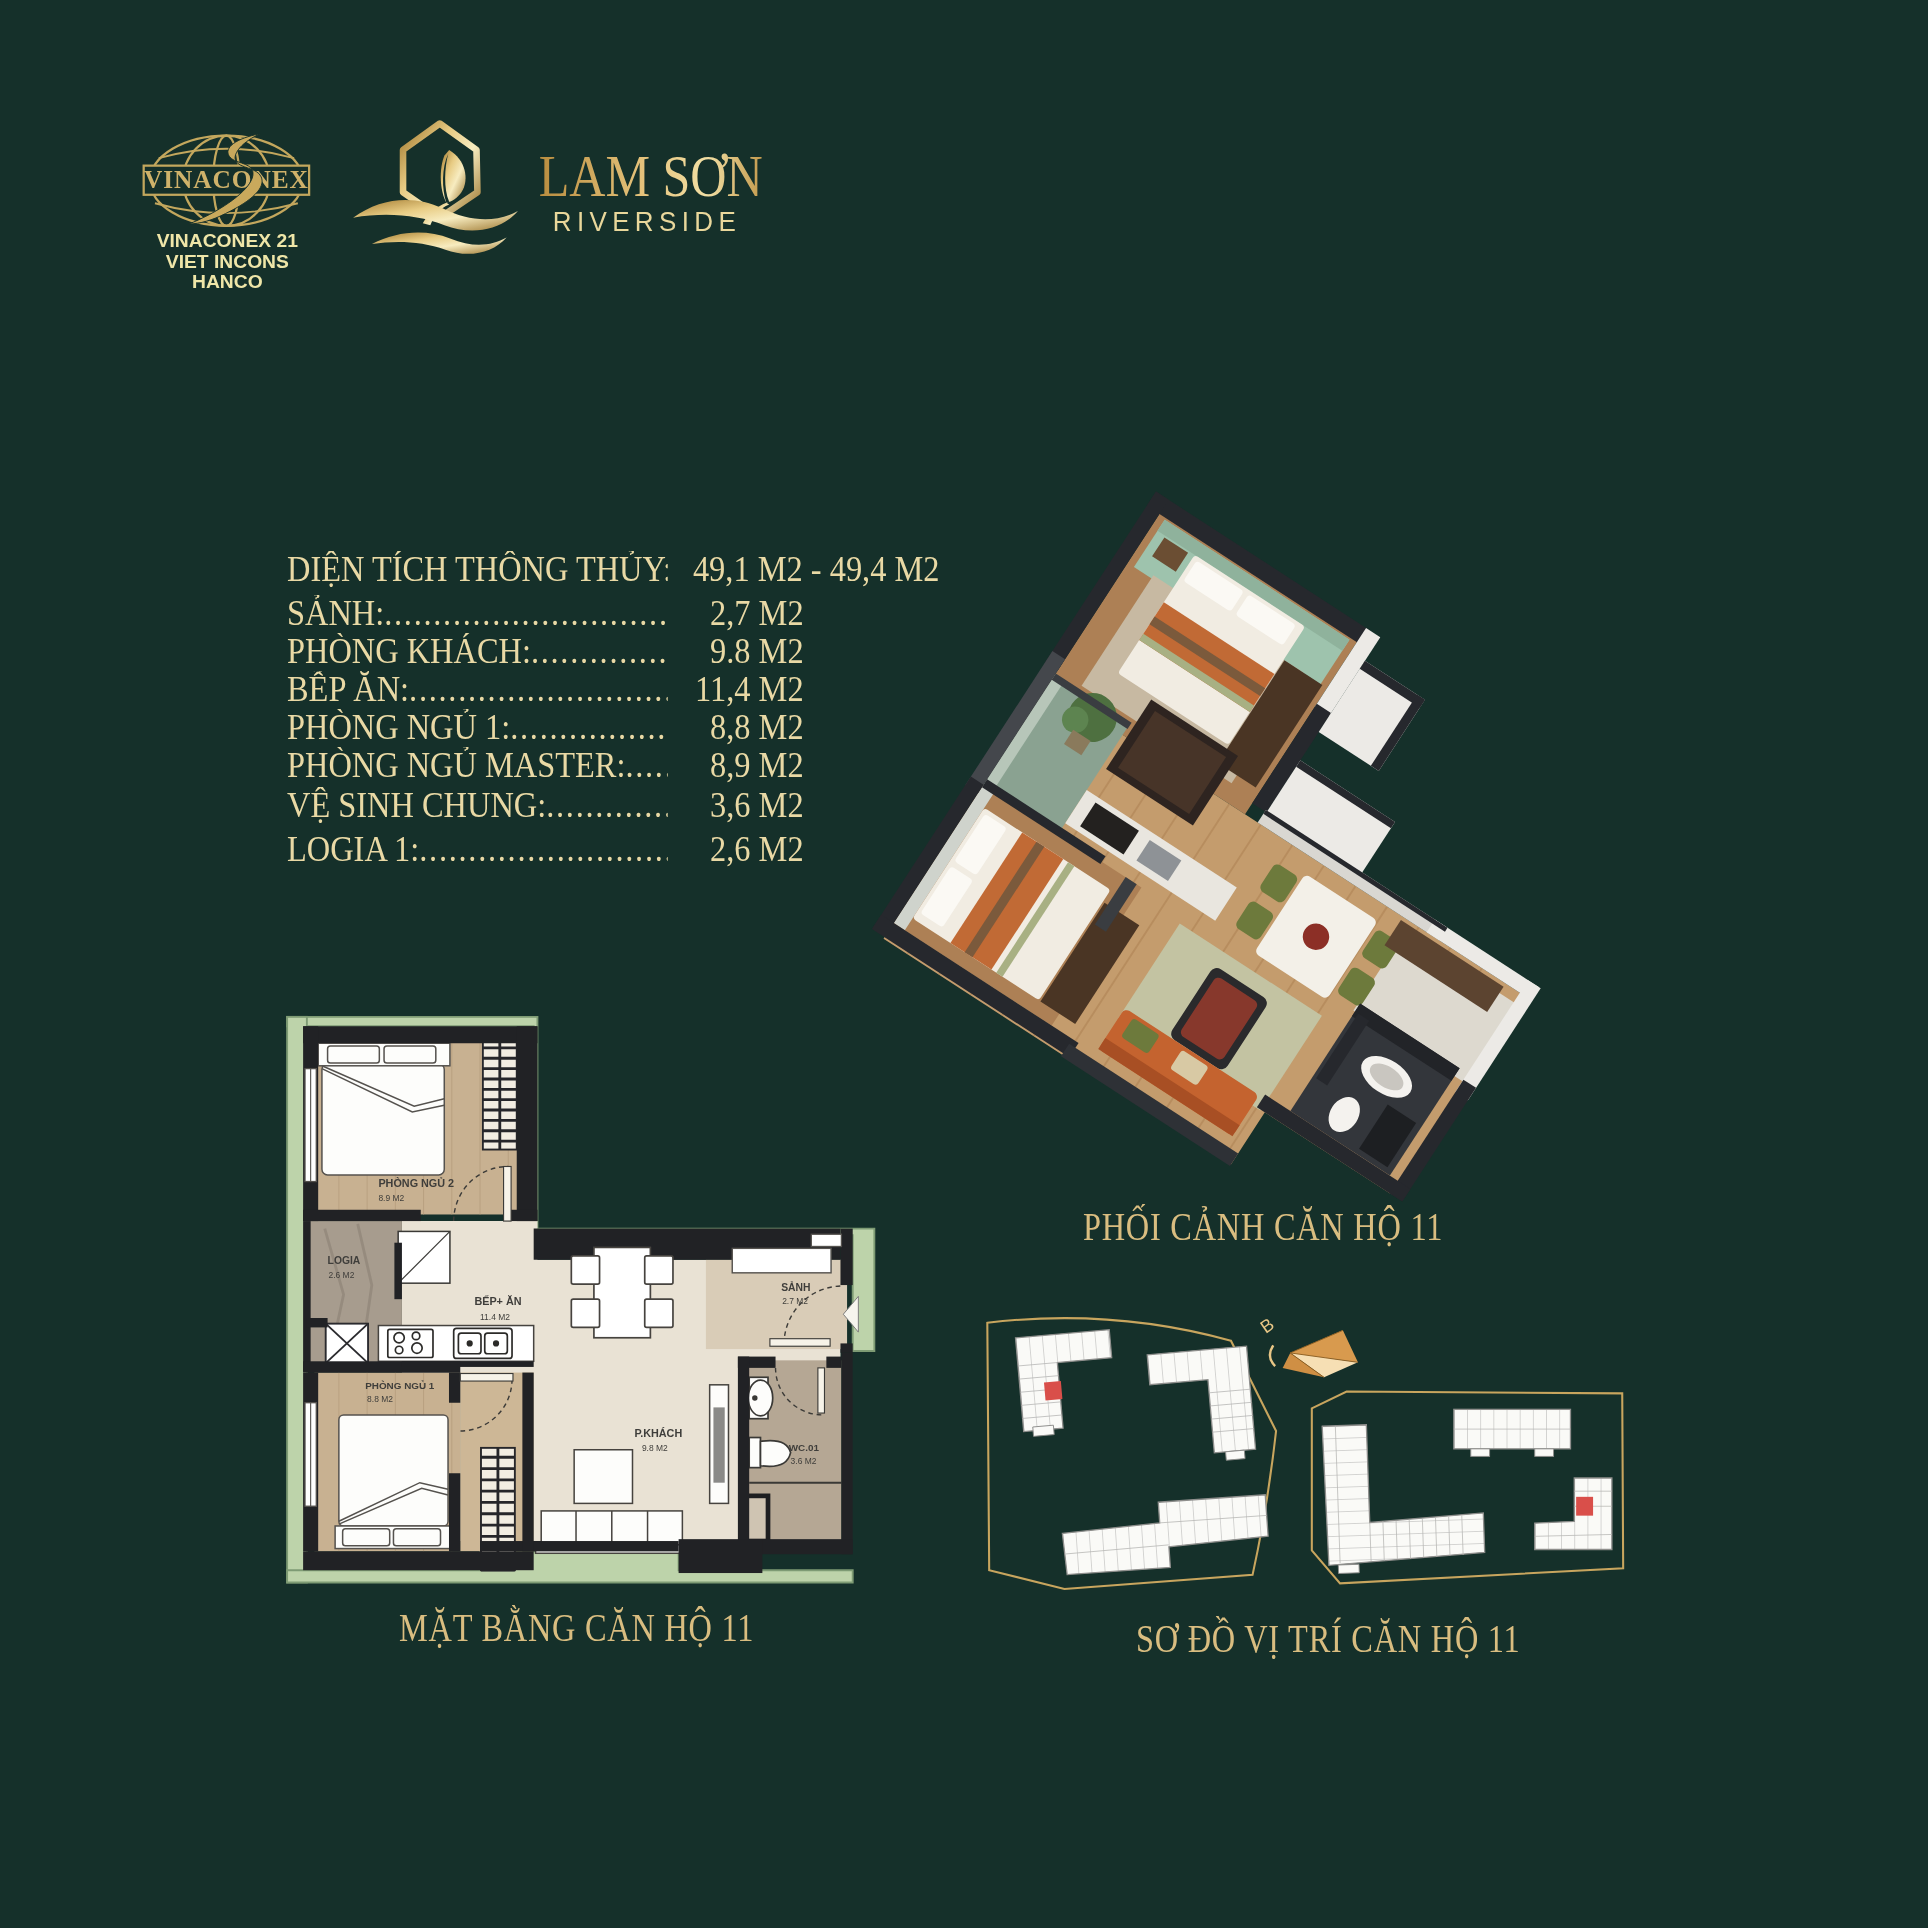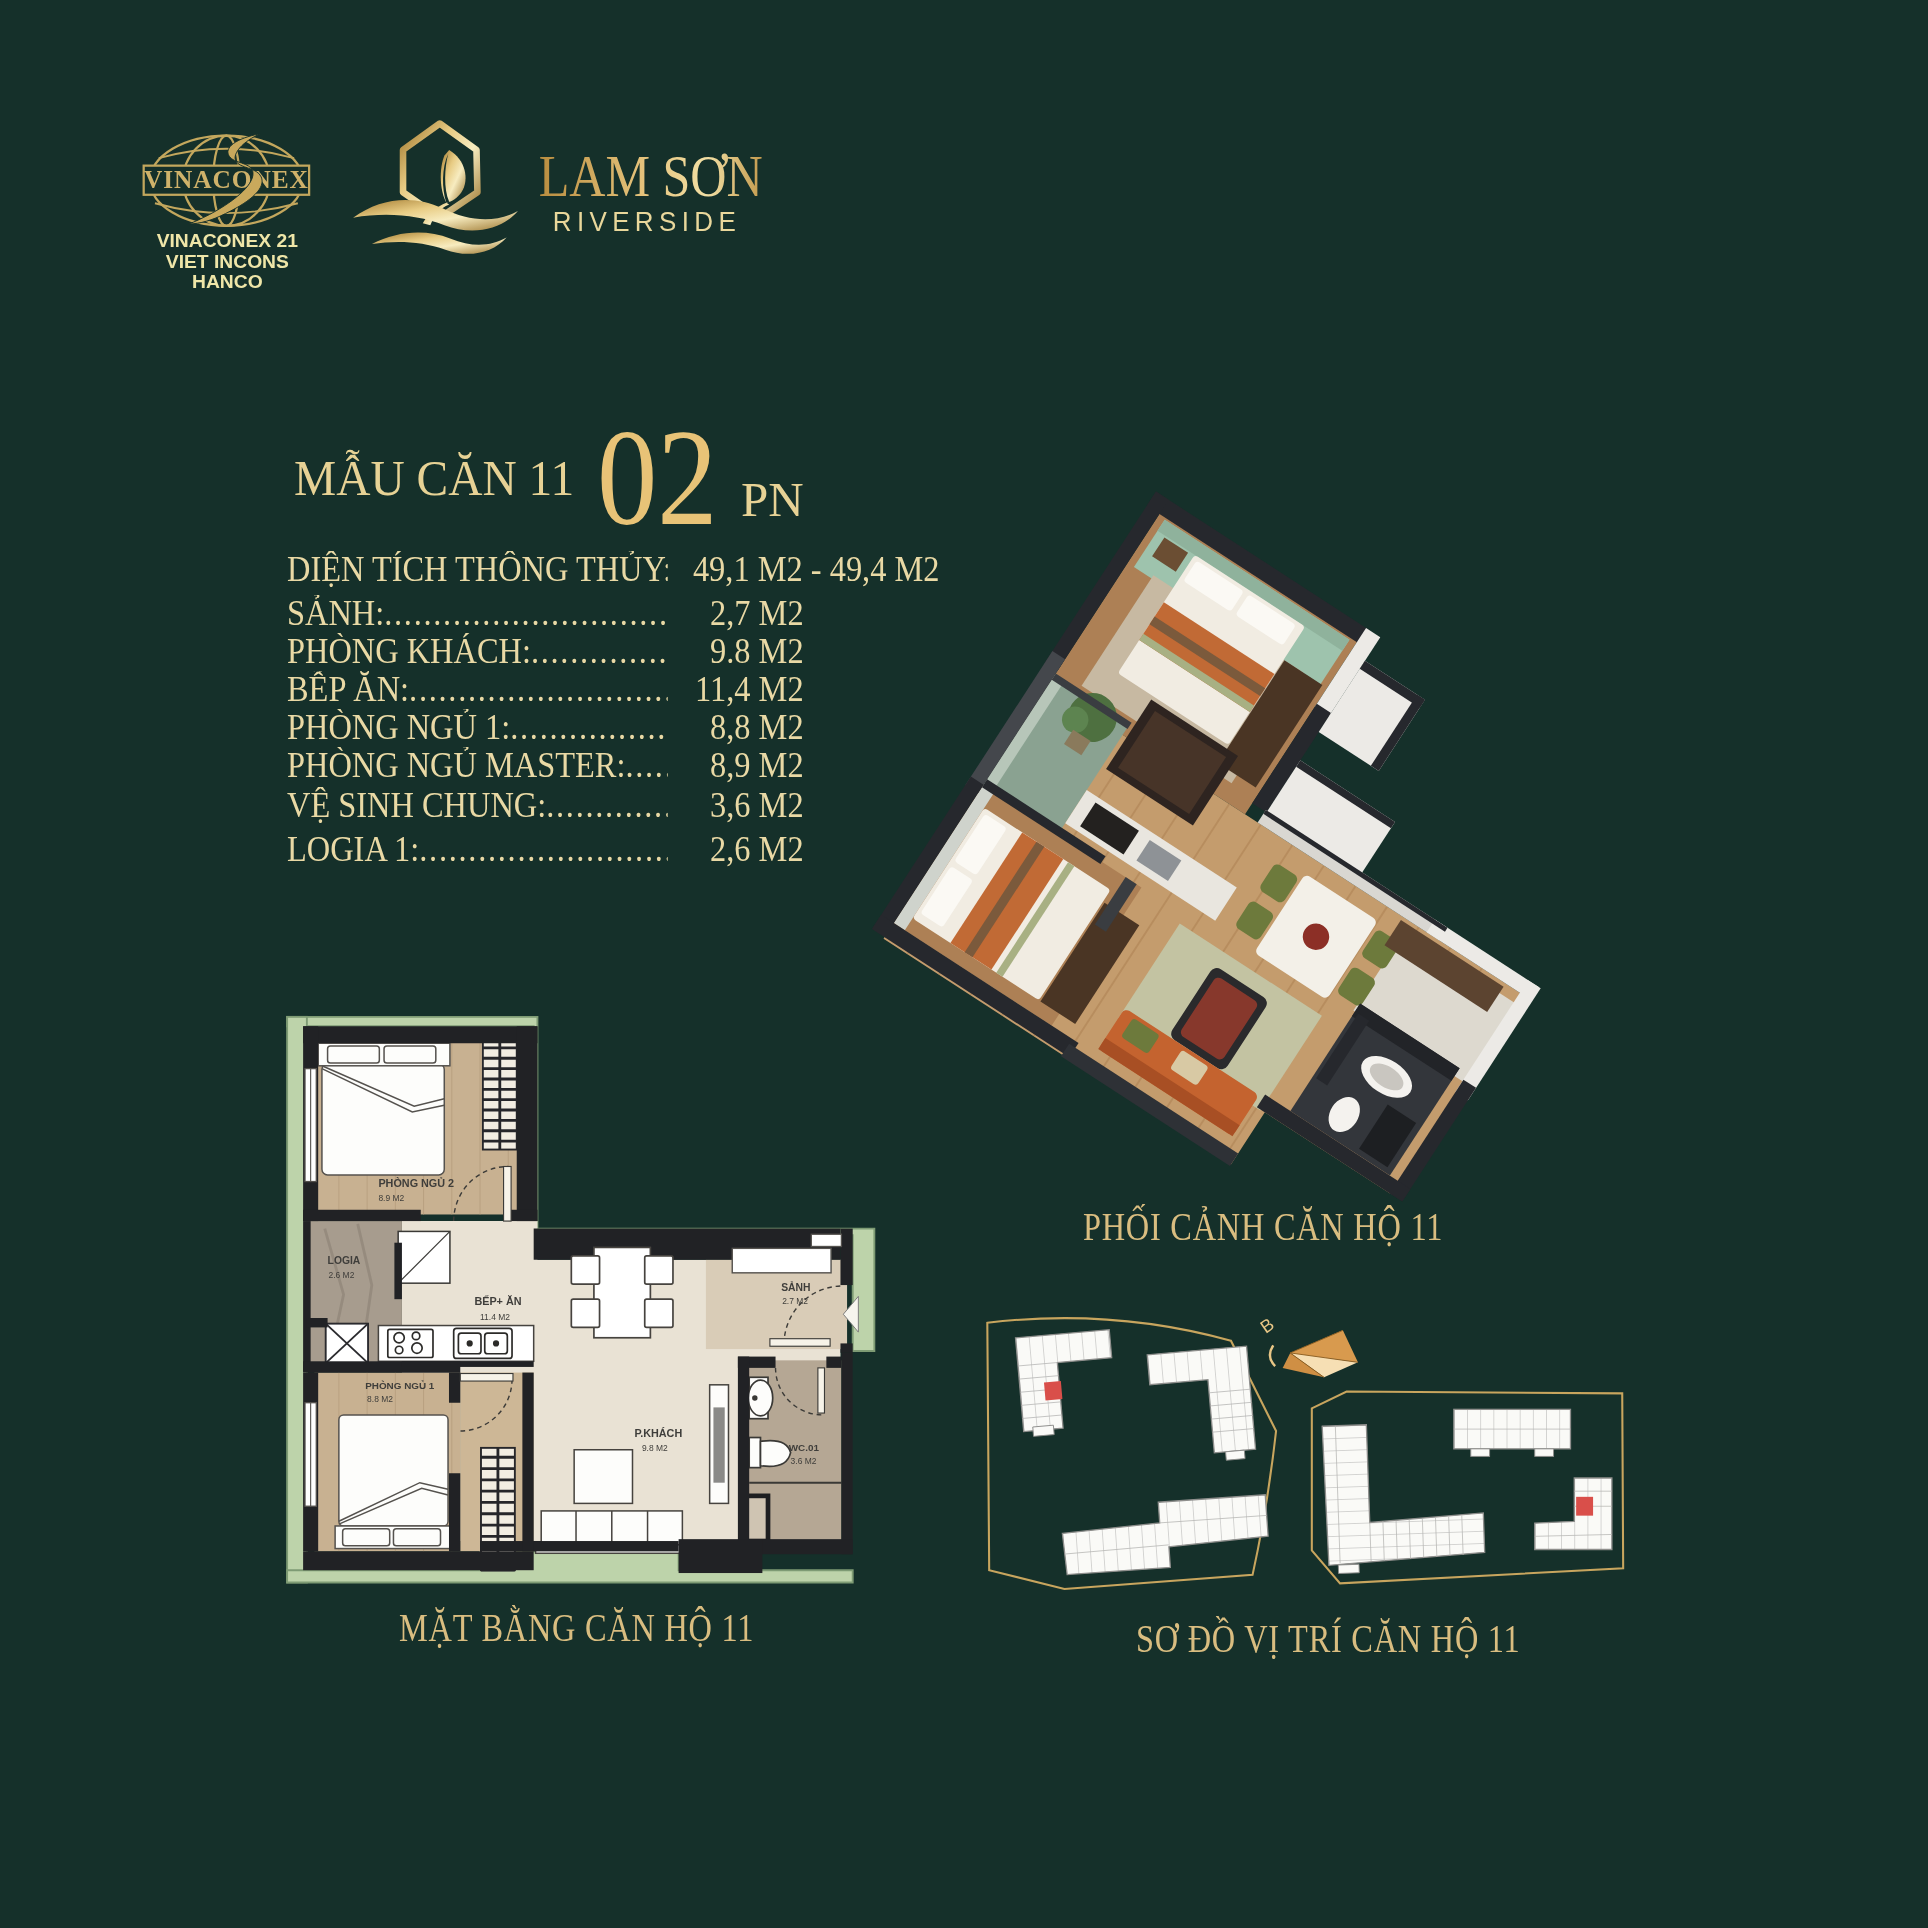--- a/index.html
+++ b/index.html
@@ -68,25 +68,20 @@
       <path d="M15 120 C45 98 80 96 110 110 C138 124 166 126 190 113 C172 134 140 139 112 128 C84 117 50 114 15 120 Z" fill="url(#gold1)"></path>
       <path d="M35 148 C62 134 92 132 118 142 C142 152 162 150 178 141 C163 158 137 163 113 154 C88 145 60 144 35 148 Z" fill="url(#gold1)"></path>
         </g>
 
       <text x="212" y="103" font-family="Liberation Serif,serif" font-size="62" fill="url(#gold2)" textLength="238" lengthAdjust="spacingAndGlyphs">LAM SƠN</text>
 
       <text x="227" y="140" font-family="Liberation Sans,sans-serif" font-size="29" fill="#e9d79b" textLength="200" lengthAdjust="spacingAndGlyphs" letter-spacing="6">RIVERSIDE</text>
     </svg>
   </div>
 
-  <div class="abs" id="title" style="left:287px;top:414px;width:716px;height:127px;">
-    <span class="abs" style="left:6.6px;top:39px;font-size:51px;line-height:1;color:#e7d295;transform:scale(0.93,1);transform-origin:0 0;">MẪU CĂN 11</span>
-    <span class="abs" style="left:310px;top:-3.8px;font-size:137px;line-height:1;color:#e8c377;transform:scale(0.88,1);transform-origin:0 0;">02</span>
-    <span class="abs" style="left:454px;top:61px;font-size:49px;line-height:1;color:#e7d295;">PN</span>
-  </div>
 
   <div class="abs" id="speclist" style="left:287px;top:541px;width:942px;height:339px;font-size:36px;color:#e9d9a5;transform:scale(0.9,1);transform-origin:0 0;">
     <div class="abs row" style="top:10.4px;"><span class="lbl">DIỆN TÍCH THÔNG THỦY:</span><span class="val1">49,1 M2 - 49,4 M2</span></div>
     <div class="abs row" style="top:54px;"><span class="lbl">SẢNH:<span class="dots"></span></span><span class="val">2,7 M2</span></div>
     <div class="abs row" style="top:92px;"><span class="lbl">PHÒNG KHÁCH:<span class="dots"></span></span><span class="val">9.8 M2</span></div>
     <div class="abs row" style="top:130px;"><span class="lbl">BỄP ĂN:<span class="dots"></span></span><span class="val">11,4 M2</span></div>
     <div class="abs row" style="top:168px;"><span class="lbl">PHÒNG NGỦ 1:<span class="dots"></span></span><span class="val">8,8 M2</span></div>
     <div class="abs row" style="top:206px;"><span class="lbl">PHÒNG NGỦ MASTER:<span class="dots"></span></span><span class="val">8,9 M2</span></div>
     <div class="abs row" style="top:246px;"><span class="lbl">VỆ SINH CHUNG:<span class="dots"></span></span><span class="val">3,6 M2</span></div>
     <div class="abs row" style="top:290px;"><span class="lbl">LOGIA 1:<span class="dots"></span></span><span class="val">2,6 M2</span></div>

